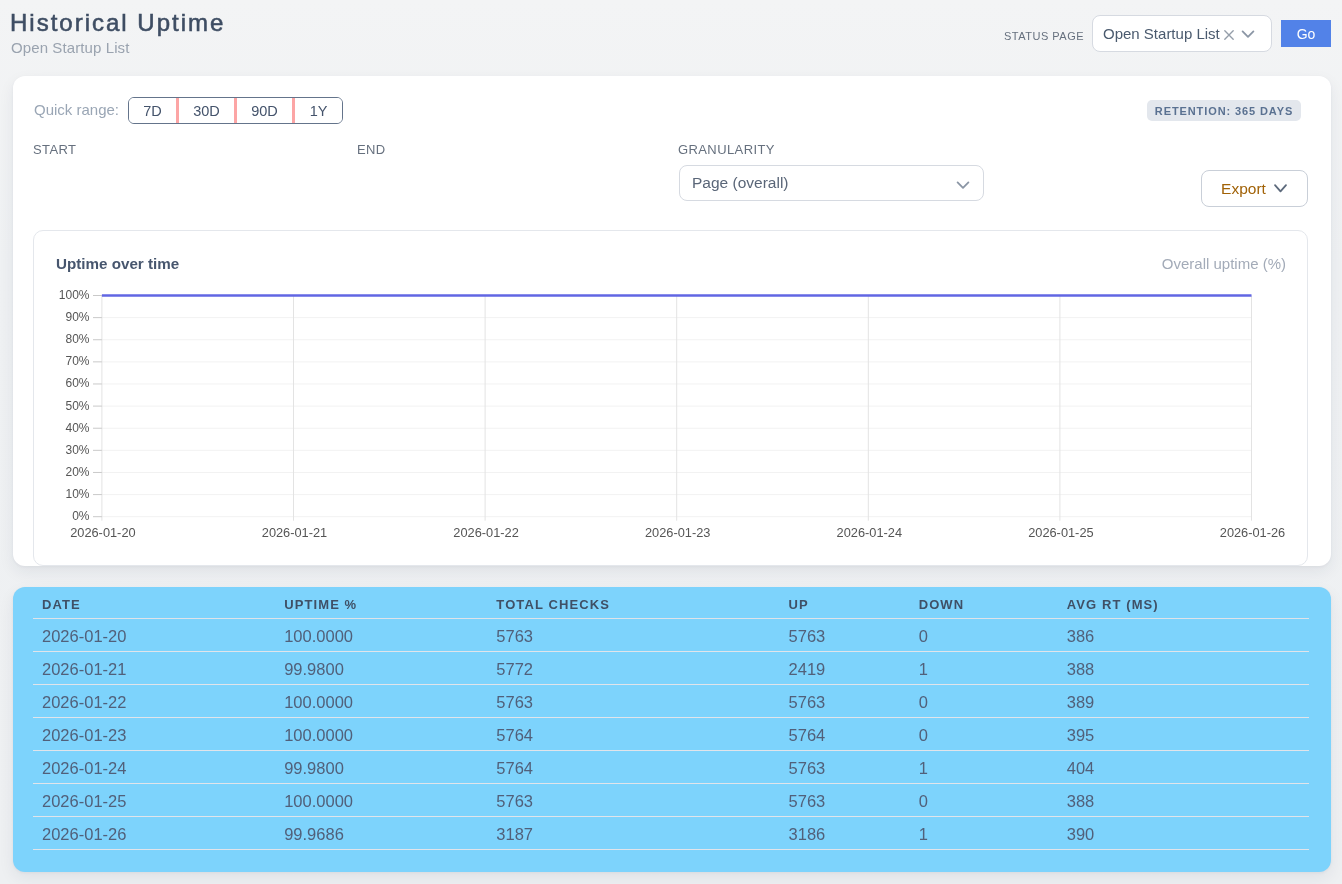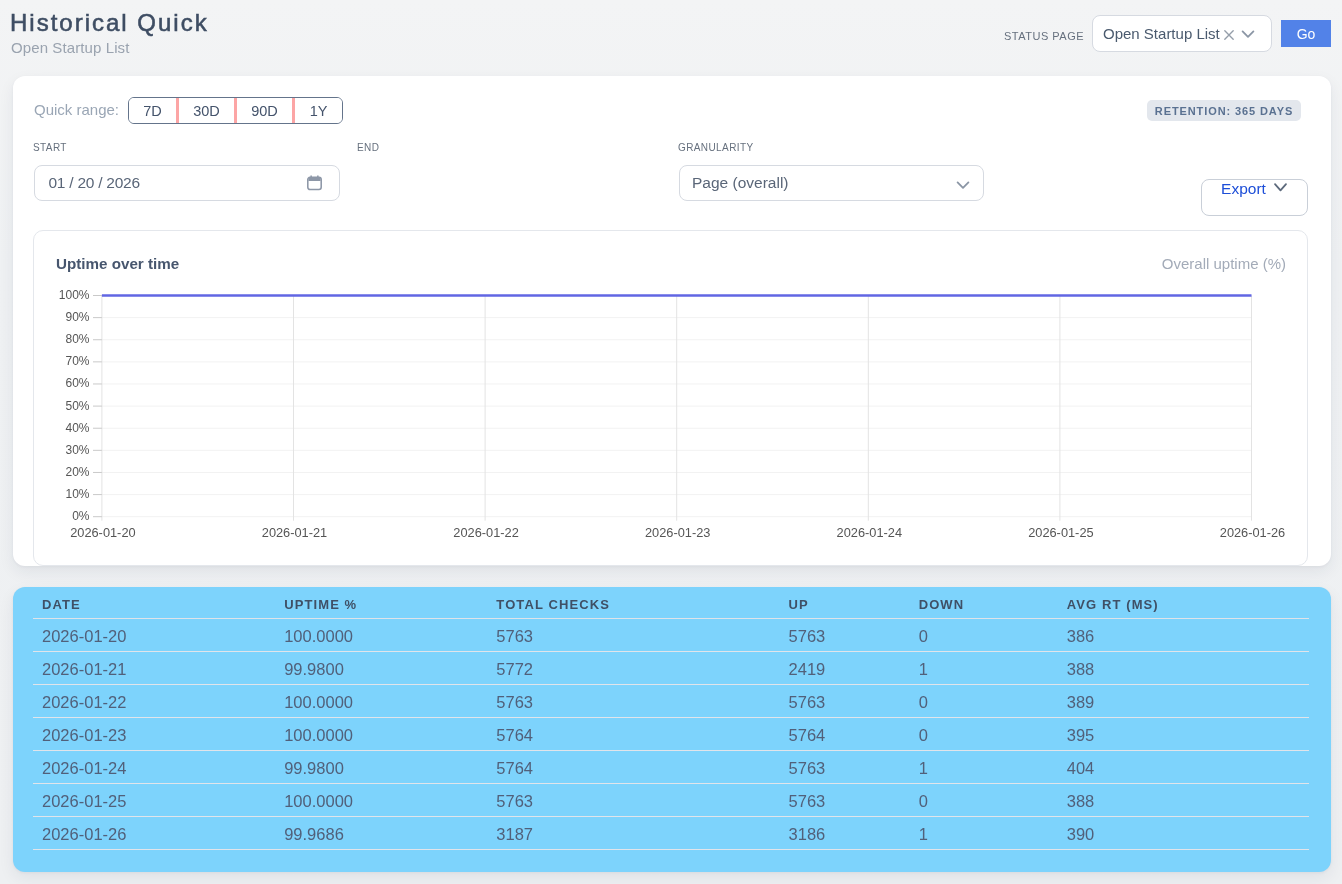--- a/index.html
+++ b/index.html
@@ -15,39 +15,39 @@
 
 
 .card1 { position:absolute; left:13px; top:76px; width:1318px; height:490px; background:#fff; border-radius:12px; box-shadow:0 6px 16px rgba(30,45,70,0.07), 0 1px 3px rgba(30,45,70,0.05); }
 
 .qr-label { position:absolute; left:21px; top:25px; font-size:15px; color:#9aa6b5; }
 .qr-group { position:absolute; left:115px; top:21px; height:27px; display:flex; border:1px solid #64748b; border-radius:6px; overflow:hidden; }
 .qr-group .qb { display:flex; align-items:center; justify-content:center; font-size:14.5px; color:#44536b; border-right:3px solid #fca5a5; background:#fff; }
 .qr-group .qb:last-child { border-right:none; }
 .badge { position:absolute; left:1134px; top:24px; width:154px; height:21px; background:#e3e7ed; border-radius:5px; display:flex; align-items:center; justify-content:center; font-size:11px; font-weight:bold; color:#5a7191; letter-spacing:0.9px; }
 
-.flabel { position:absolute; font-size:10px; font-weight:400; color:#66707e; letter-spacing:0.4px; }
+.flabel { position:absolute; font-size:13px; font-weight:400; color:#66707e; letter-spacing:0.4px; }
 .finput { position:absolute; top:89px; height:36px; background:#fff; border:1px solid #d6dae1; border-radius:8px; display:flex; align-items:center; font-size:15.5px; color:#5a6678; }
 .refresh { position:absolute; left:989px; top:88px; width:190px; height:38px; background:#5785ea; border-radius:6px; color:#fff; font-size:16px; display:flex; align-items:center; justify-content:center; }
-.export { position:absolute; left:1188px; top:103px; width:107px; height:37px; background:#fff; border:1px solid #c9cfd8; border-radius:8px; color:#1d4ed8; font-size:15.5px; display:flex; justify-content:center; gap:7px; }
+.export { position:absolute; left:1188px; top:94px; width:107px; height:37px; background:#fff; border:1px solid #c9cfd8; border-radius:8px; color:#a16207; font-size:15.5px; display:flex; align-items:center; justify-content:center; gap:7px; }
 
 
 .chart-card { position:absolute; left:20px; top:154px; width:1275px; height:336px; background:#fff; border:1px solid #e4e7ec; border-radius:10px; }
 .chart-title { position:absolute; left:22px; top:24px; font-size:15.2px; font-weight:bold; color:#47566e; }
 .chart-sub { position:absolute; right:21px; top:24px; font-size:15px; color:#a3abb8; }
 
 
 .card2 { position:absolute; left:13px; top:587px; width:1318px; height:285px; background:#7dd3fc; border-radius:12px; box-shadow:0 6px 16px rgba(30,45,70,0.07), 0 1px 3px rgba(30,45,70,0.05); overflow:hidden; }
 .card2 table { position:absolute; left:20px; top:0; width:1276px; border-collapse:collapse; table-layout:fixed; }
 .card2 th { text-align:left; font-size:13px; font-weight:bold; color:#3f5066; letter-spacing:1.1px; padding:10px 0 6px 9px; border-bottom:1px solid #dfe3e9; }
 .card2 td { font-size:16.5px; color:#51607a; padding:3px 0 0 9px; height:33px; border-bottom:1px solid #e1e4ea; }
 </style>
 </head>
 <body>
-<div class="title">Historical Quick</div>
+<div class="title">Historical Uptime</div>
 <div class="subtitle">Open Startup List</div>
 <div class="sp-label">STATUS PAGE</div>
 <div class="sp-select">
   <span class="txt">Open Startup List</span>
     <svg width="12" height="12" viewBox="0 0 12 12" style="margin-left:3px;margin-top:2px;">
       <path d="M1.8 1.8L10.2 10.2M10.2 1.8L1.8 10.2" stroke="#949da9" stroke-width="1.35" stroke-linecap="round"></path>
     </svg>
   <svg width="16" height="16" viewBox="0 0 16 16" style="margin-left:5px;">
       <path d="M2.6 5.4l5.4 5.4L13.4 5.4" stroke="#8b96a5" stroke-width="1.8" fill="none" stroke-linecap="round" stroke-linejoin="round"></path>
     </svg>
@@ -61,28 +61,20 @@
     <div class="qb" style="width:58px;">30D</div>
     <div class="qb" style="width:58px;">90D</div>
     <div class="qb" style="width:47px;">1Y</div>
   </div>
   <div class="badge">RETENTION: 365 DAYS</div>
 
   <div class="flabel" style="left:20px; top:66px;">START</div>
   <div class="flabel" style="left:344px; top:66px;">END</div>
   <div class="flabel" style="left:665px; top:66px;">GRANULARITY</div>
 
-  <div class="finput" style="left:21px; width:306px;">
-    <span style="margin-left:13.5px; letter-spacing:-0.25px;">01 / 20 / 2026</span>
-    <svg style="position:absolute; right:17px;" width="15" height="16" viewBox="0 0 15 16">
-        <path fill="#8d97a7" d="M3.4 0.6h1.5v3H3.4zM10.1 0.6h1.5v3H10.1z"></path>
-        <rect x="0.8" y="2.3" width="13.4" height="12.2" rx="2.2" fill="none" stroke="#8d97a7" stroke-width="1.55"></rect>
-        <path fill="#8d97a7" d="M1.4 3h12.2v3H1.4z"></path>
-      </svg>
-  </div>
   <div class="finput" style="left:666px; width:305px;">
     <span style="margin-left:12px;">Page (overall)</span>
     <svg style="position:absolute; right:12px; top:11px;" width="16" height="16" viewBox="0 0 16 16">
         <path d="M2.6 5.4l5.4 5.4L13.4 5.4" stroke="#8b96a5" stroke-width="1.8" fill="none" stroke-linecap="round" stroke-linejoin="round"></path>
       </svg>
   </div>
   <div class="export">Export
     <svg width="15" height="15" viewBox="0 0 15 15">
         <path d="M2 4.2l5.5 6.2L13 4.2" stroke="#5d6a7c" stroke-width="1.8" fill="none" stroke-linecap="round" stroke-linejoin="round"></path>
       </svg>

